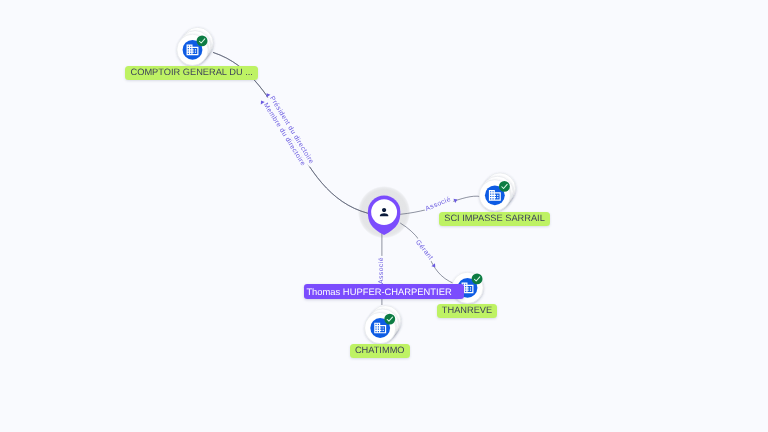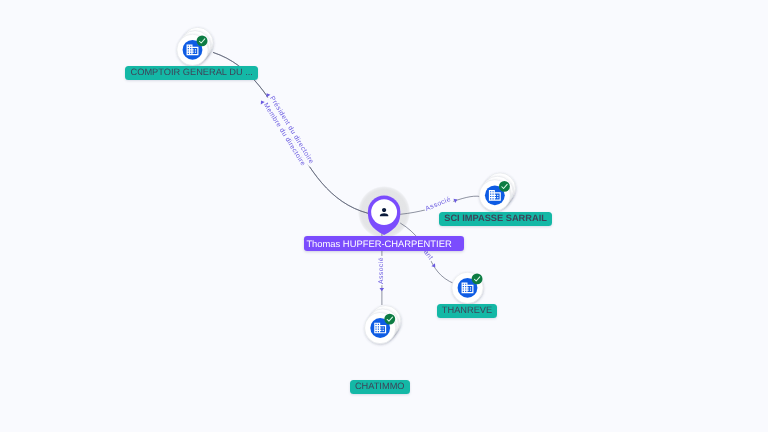--- a/index.html
+++ b/index.html
@@ -3,26 +3,26 @@
 <meta charset="utf-8">
 <title>Graph</title>
 <style>
   html,body{margin:0;padding:0;}
   body{width:768px;height:432px;overflow:hidden;background:#f9fafe;
        font-family:"Liberation Sans",sans-serif;
        -webkit-font-smoothing:antialiased;text-rendering:geometricPrecision;}
   #stage{position:relative;width:768px;height:432px;}
   svg.layer{position:absolute;left:0;top:0;width:768px;height:432px;overflow:visible;}
   .elabel{font-size:6.8px;letter-spacing:0.44px;fill:#6a5ae0;font-family:"Liberation Sans",sans-serif;}
-  .nlabel{position:absolute;background:#14b8a6;color:#3e4459;font-size:9.25px;
+  .nlabel{position:absolute;background:#bef264;color:#3e4459;font-size:9.25px;
           border-radius:3.5px;padding:2px 5.2px;white-space:nowrap;line-height:9.8px;
           box-shadow:0 1px 2.5px rgba(60,70,110,.16);}
   .plabel{position:absolute;background:#7b4cfd;color:#fff;font-size:9.4px;
           border-radius:3.2px;padding:2.4px 12.7px 2.4px 2.8px;white-space:nowrap;line-height:9.7px;
-          box-shadow:0 1px 3px rgba(60,60,110,.22);}
+          box-shadow:0 1px 3px rgba(60,60,110,.22);margin-top:48px;}
 </style>
 </head>
 <body>
 
 <div id="stage">
   <svg class="layer" id="net" viewBox="0 0 768 432">
     <defs>
       <filter id="nodeshadow" x="-60%" y="-60%" width="220%" height="220%">
         <feDropShadow dx="0.3" dy="0.9" stdDeviation="0.9" flood-color="#3c4566" flood-opacity="0.30"></feDropShadow>
       </filter>
@@ -118,17 +118,17 @@
           <circle cx="380.2" cy="328" r="9.9" fill="#0e5ce4"></circle>
           <path d="M12 7V3H2v18h20V7H12zM6 19H4v-2h2v2zm0-4H4v-2h2v2zm0-4H4V9h2v2zm0-4H4V5h2v2zm4 12H8v-2h2v2zm0-4H8v-2h2v2zm0-4H8V9h2v2zm0-4H8V5h2v2zm10 12h-8v-2h2v-2h-2v-2h2v-2h-2V9h8v10zm-2-8h-2v2h2v-2zm0 4h-2v2h2v-2z" fill="#ffffff" transform="translate(373.06,320.86) scale(0.595)"></path>
           <circle cx="389.75" cy="319.1" r="5.45" fill="#0d7c43"></circle>
           <path d="M -2.6,0.35 L -0.85,2.1 L 2.75,-2.0" fill="none" stroke="#ddf8e8" stroke-width="1.05" stroke-linecap="round" stroke-linejoin="round" transform="translate(389.75,319.1)"></path>
         </g>
       </g>
   </svg>
   <div id="labels">
       <div class="nlabel" style="left: 125.35px; top: 66.3px;">COMPTOIR GENERAL DU ...</div>
       <div class="plabel" style="left: 303.6px; top: 236.4px;">Thomas HUPFER-CHARPENTIER</div>
-      <div class="nlabel" style="left: 439.05px; top: 211.8px; font-weight: bold;">SCI IMPASSE SARRAIL</div>
+      <div class="nlabel" style="left: 439.05px; top: 211.8px;">SCI IMPASSE SARRAIL</div>
       <div class="nlabel" style="left: 436.65px; top: 303.9px; text-align: center;">THANREVE</div>
-      <div class="nlabel" style="left: 349.7px; top: 344px; margin-top: 36px;">CHATIMMO</div>
+      <div class="nlabel" style="left: 349.7px; top: 344px;">CHATIMMO</div>
     </div>
 </div>
 
 </body></html>

